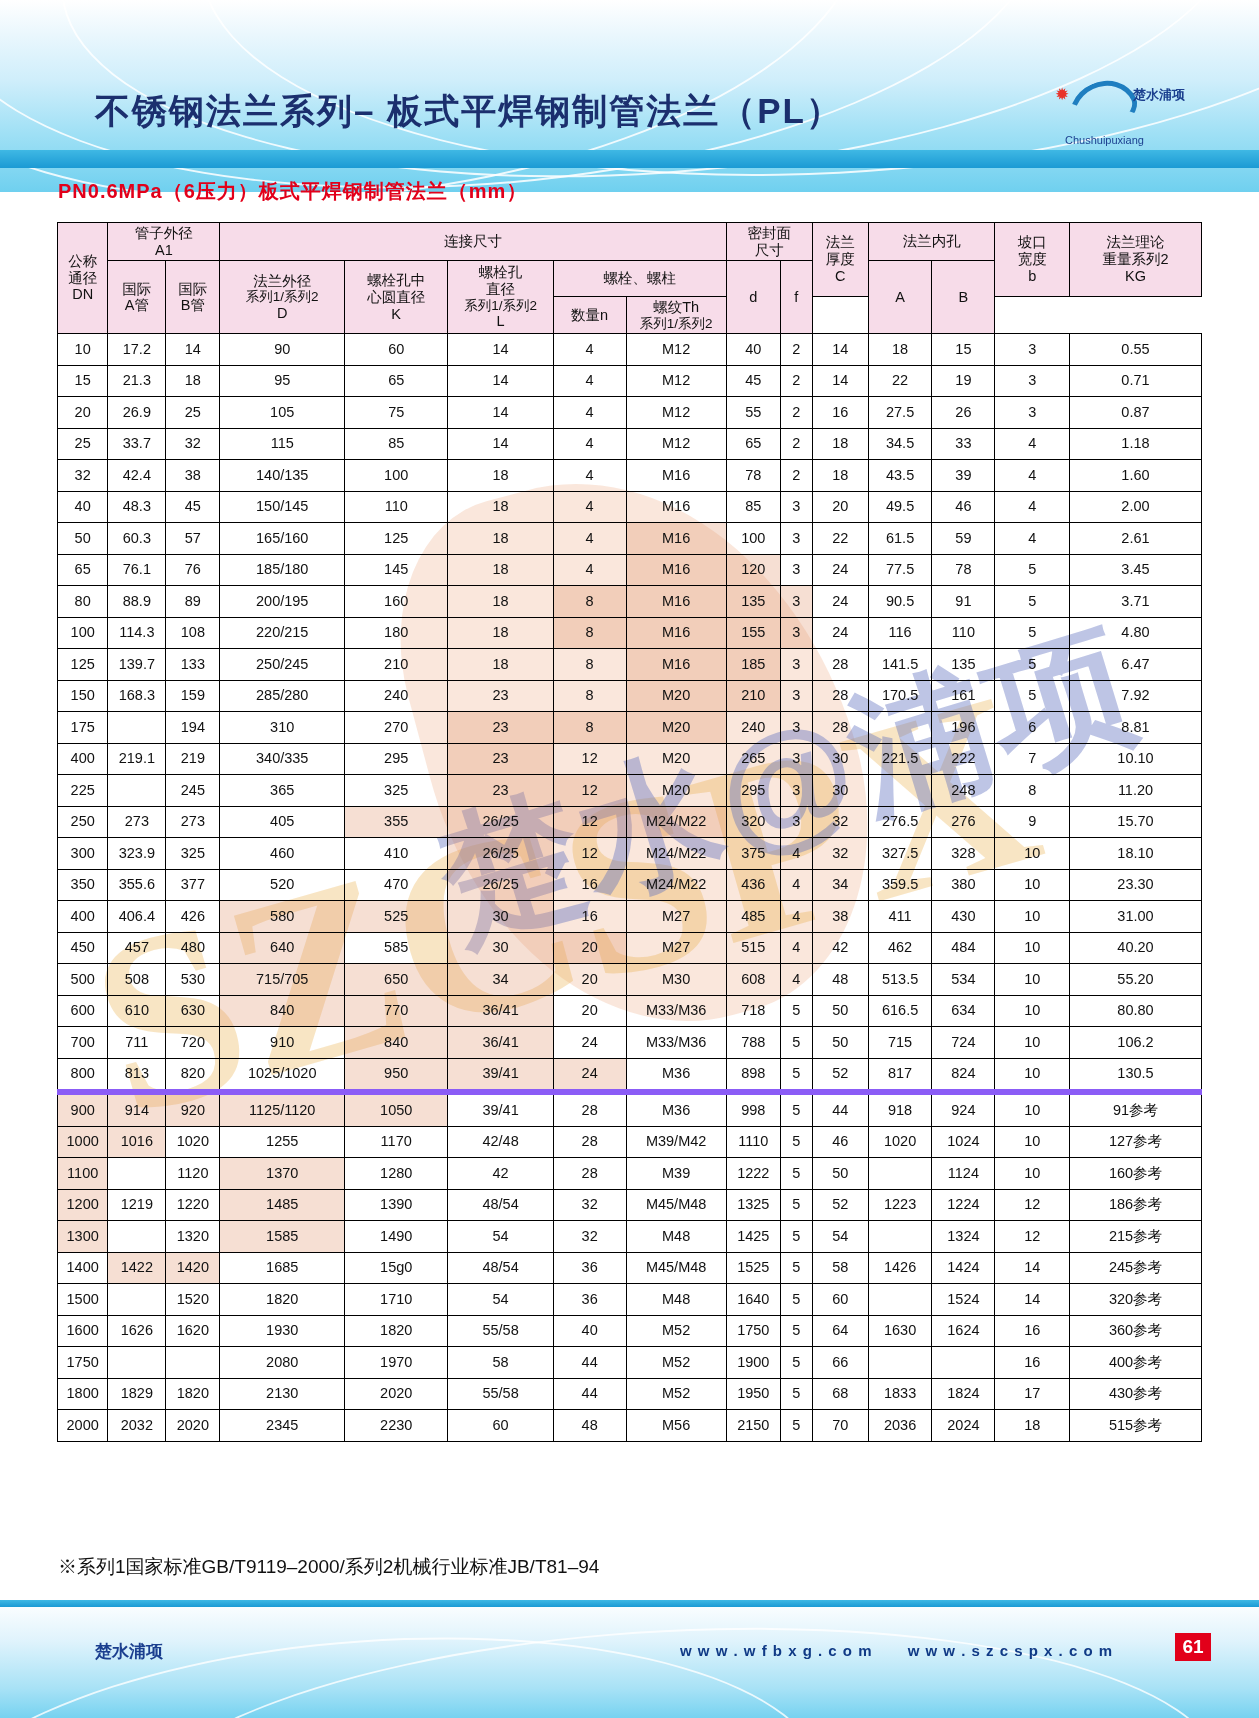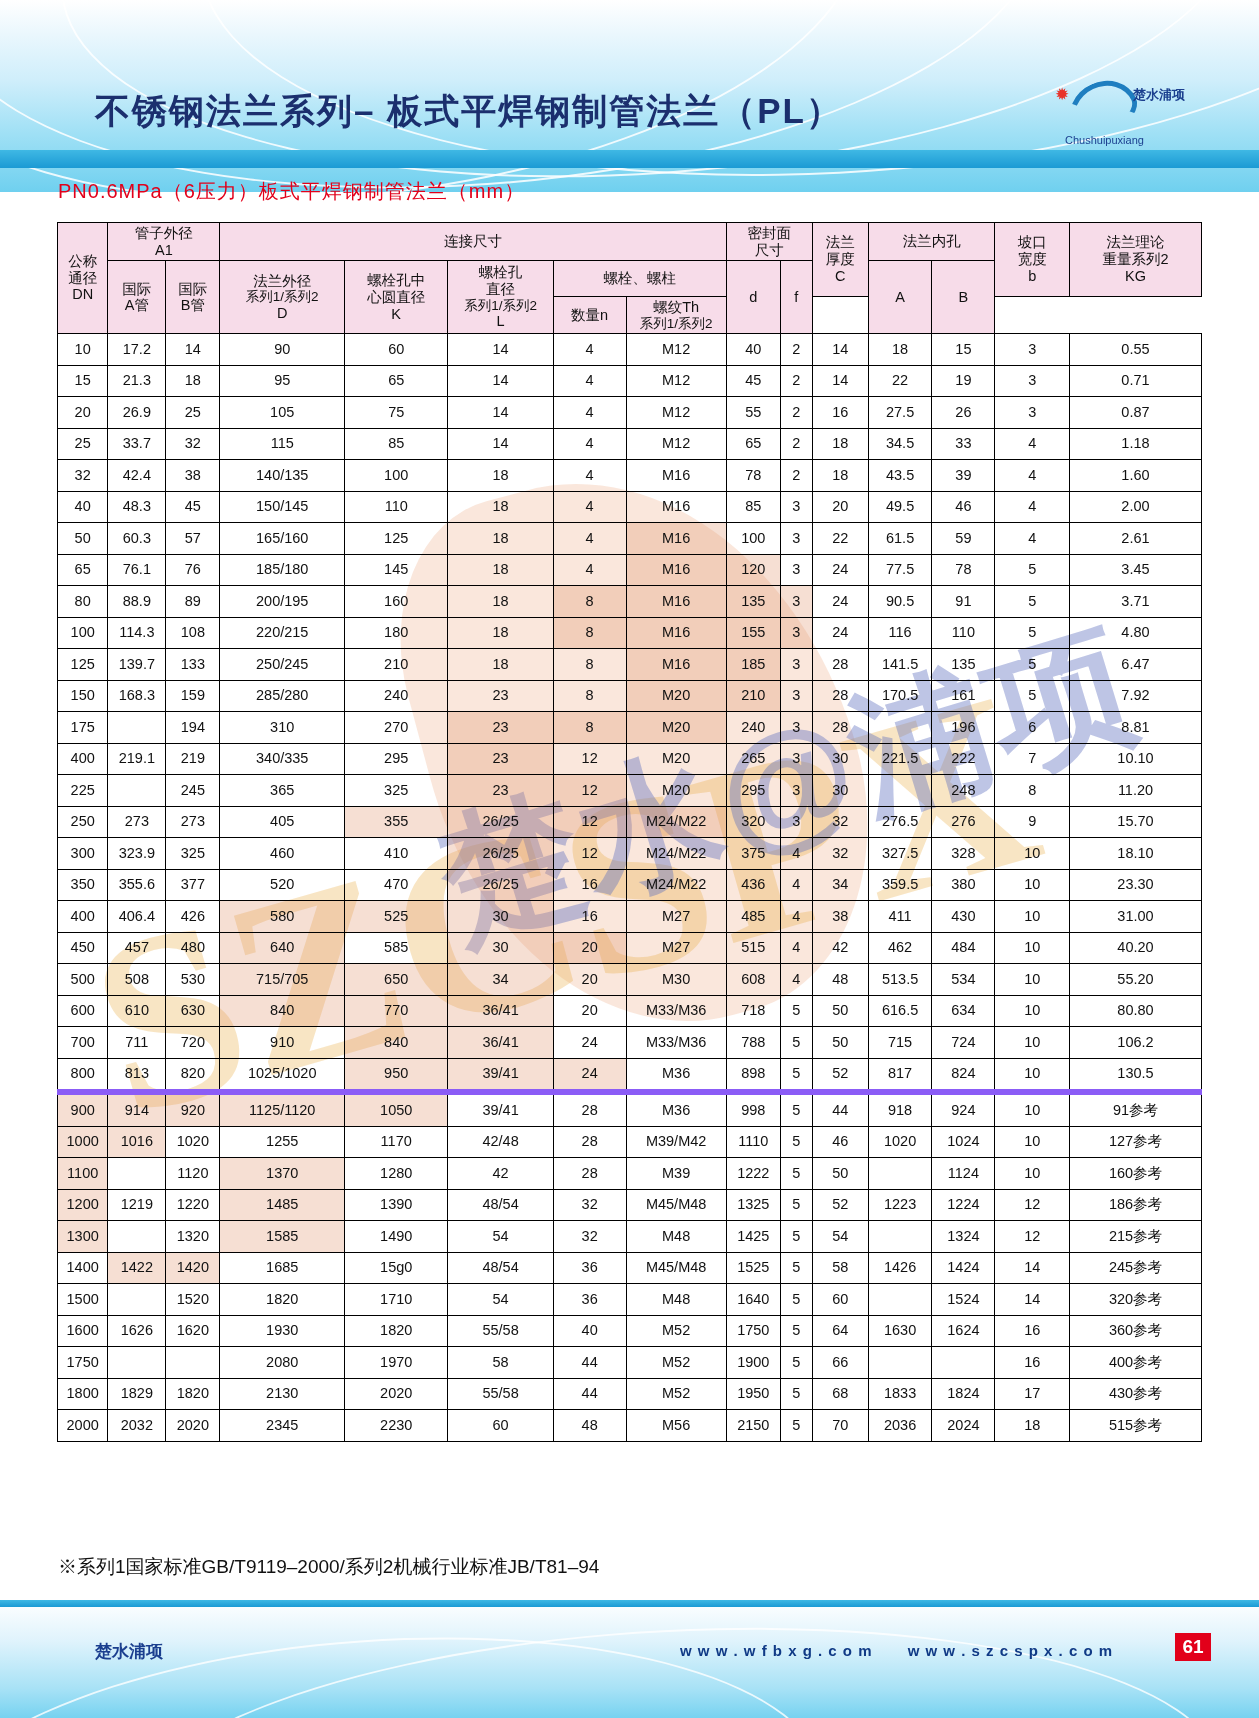--- a/index.html
+++ b/index.html
@@ -50,21 +50,21 @@
   .logo .cn{
     position:absolute;left:84px;top:6px;font-size:13px;color:#1b3f8f;font-weight:bold;
   }
   .logo .en{
     position:absolute;left:16px;top:34px;font-size:11px;color:#1b3f8f;margin-top:20px;
   }
 
   
   .subtitle{
     position:absolute;left:58px;top:178px;
-    font-size:20px;font-weight:normal;color:#e2001a;
+    font-size:20px;font-weight:bold;color:#e2001a;
     letter-spacing:1px;
   }
 
   
   .wm{
     position:absolute;pointer-events:none;
     z-index:3;
   }
   .wm-text{
     left:430px;top:690px;

